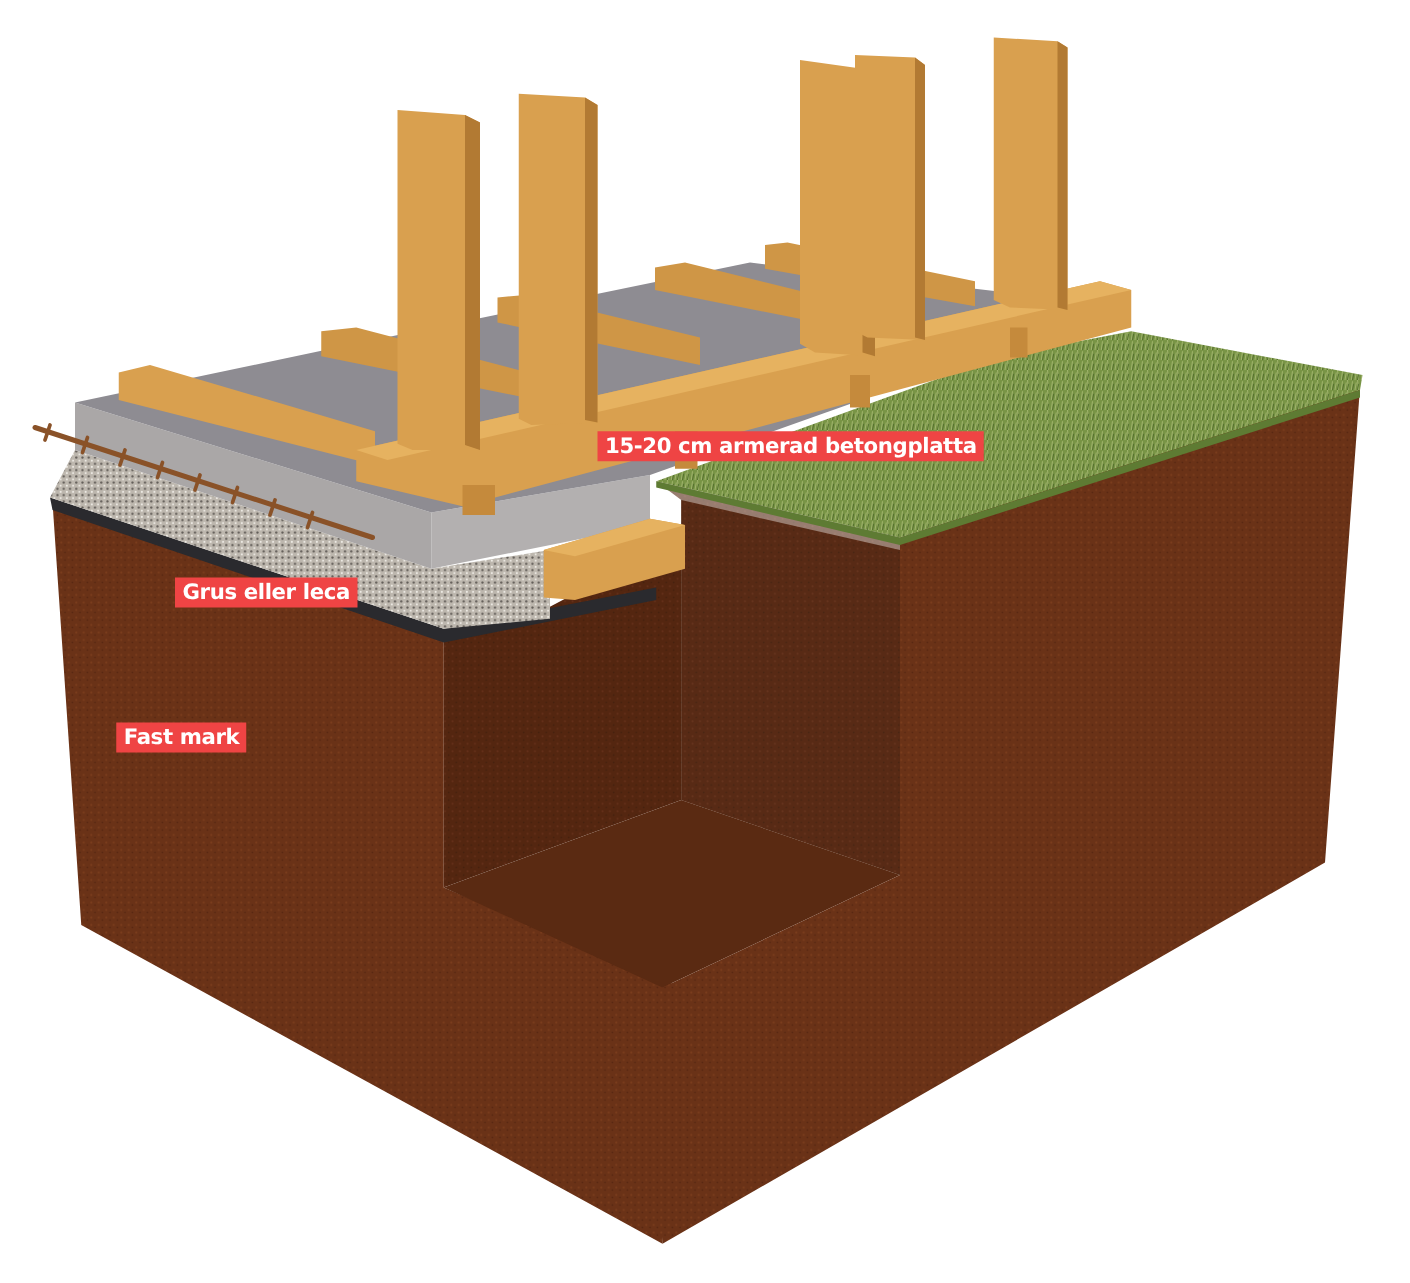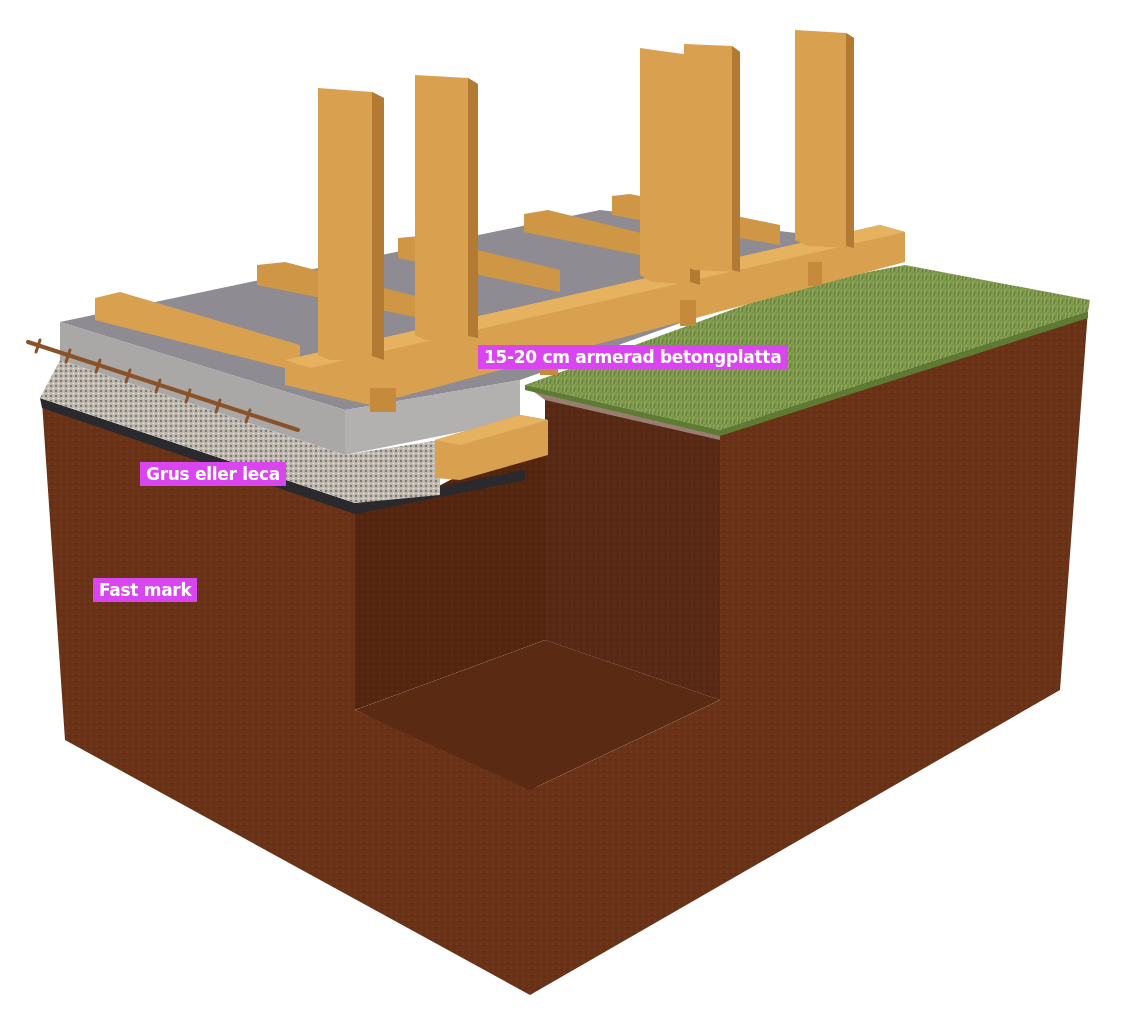--- a/index.html
+++ b/index.html
@@ -1,19 +1,19 @@
 <!DOCTYPE html>
 <html><head>
 <meta charset="utf-8">
 <style>
   html, body { margin:0; padding:0; background:#ffffff; }
   body { width:1128px; height:1026px; position:relative; overflow:hidden; font-family:"DejaVu Sans", sans-serif; }
   #scene { position:absolute; left:0; top:0; width:1128px; height:1026px; }
   .label {
-    position:absolute; background:#d946ef; color:#ffffff;
+    position:absolute; background:#ef4444; color:#ffffff;
     font-family:"DejaVu Sans", sans-serif; font-weight:bold;
     font-size:17px; line-height:24px; padding:0 6px; white-space:nowrap;
     letter-spacing:-0.3px;
   }
 </style>
 </head>
 <body>
 
 <div id="scene">
   <svg width="1128" height="1026" viewBox="0 0 1128 1026" xmlns="http://www.w3.org/2000/svg">

